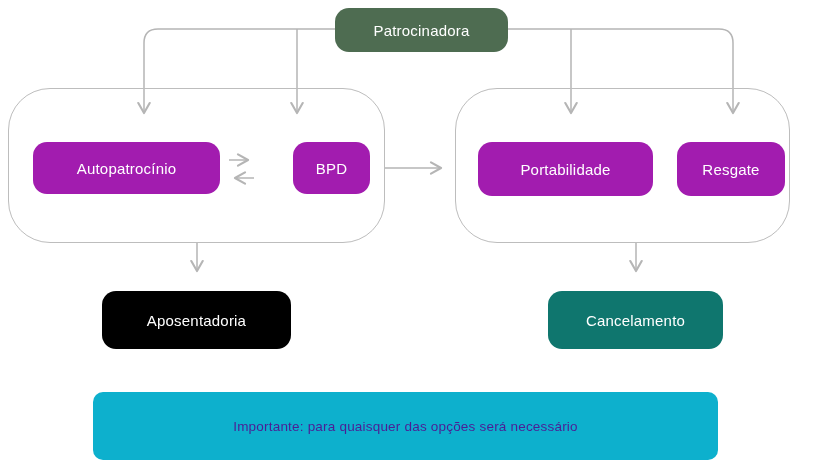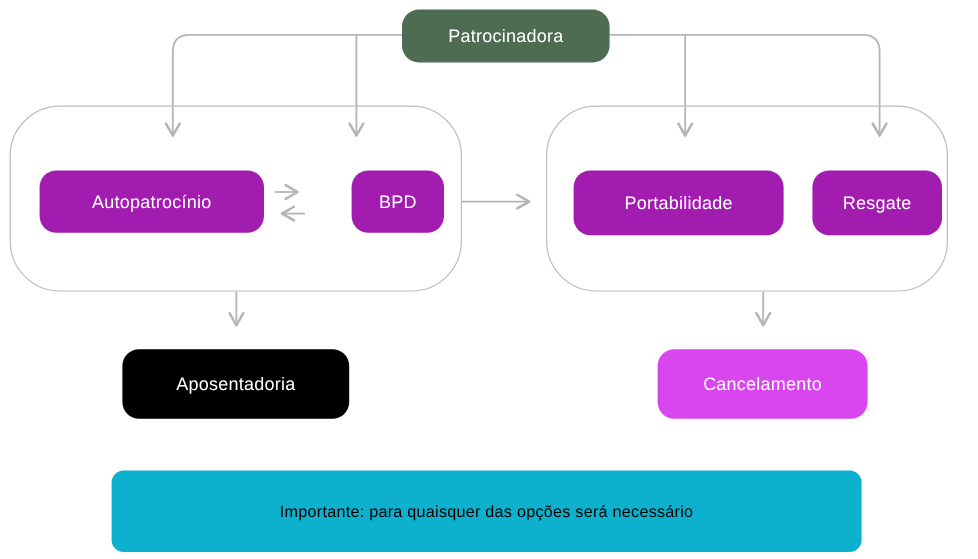--- a/index.html
+++ b/index.html
@@ -13,30 +13,30 @@
     color:#ffffff; border-radius:14px; font-size:15px; letter-spacing:.2px;
     text-align:center; box-sizing:border-box;
   }
   .node-teal   { background:#a21caf; }
   .node-root   { background:#4e6c51; left:335px; top:8px;  width:173px; height:44px; }
   .node-auto   { left:33px;  top:142px; width:187px; height:52px; }
   .node-bpd    { left:249px; top:142px; width:77px;  height:52px;margin-left:44px; }
   .node-porta  { left:478px; top:142px; width:175px; height:54px; }
   .node-resg   { left:677px; top:142px; width:108px; height:54px; }
   .node-apos   { background:#000000; left:102px; top:291px; width:189px; height:58px; }
-  .node-canc   { background:#d946ef; left:548px; top:291px; width:175px; height:58px; }
+  .node-canc   { background:#0f766e; left:548px; top:291px; width:175px; height:58px; }
   .group {
     position:absolute; border:1.6px solid #bdbdbd; border-radius:42px;
     background:transparent; box-sizing:border-box;
   }
   .group-left  { left:8px;   top:88px; width:377px; height:155px; }
   .group-right { left:455px; top:88px; width:335px; height:155px; }
   .note {
     position:absolute; left:93px; top:392px; width:625px; height:68px;
-    background:#0db0cd; border-radius:10px; color:#000000;
+    background:#0db0cd; border-radius:10px; color:#4c1d95;
     display:flex; flex-direction:column; align-items:center; justify-content:center;
     font-size:13.5px; line-height:21px; text-align:center; letter-spacing:.2px;
   }
 </style>
 </head>
 <body>
 
 <div class="canvas">
 
   <svg class="connector-layer" width="815" height="466" viewBox="0 0 815 466" fill="none" xmlns="http://www.w3.org/2000/svg">

